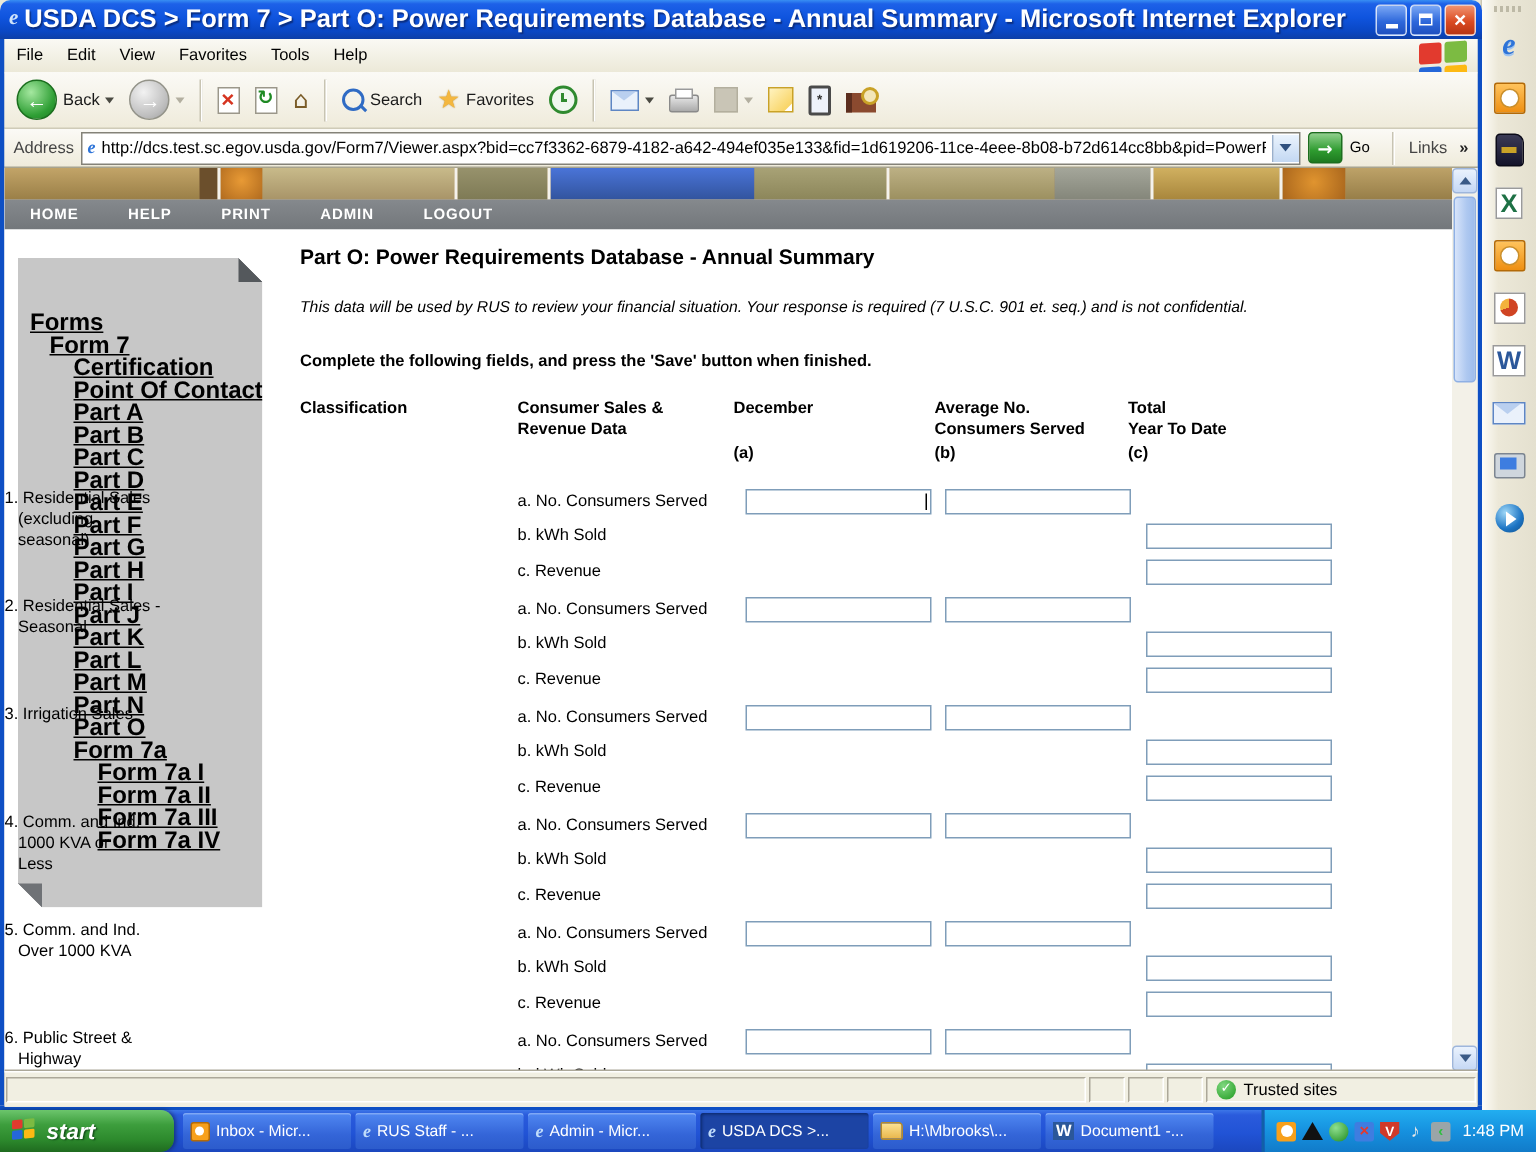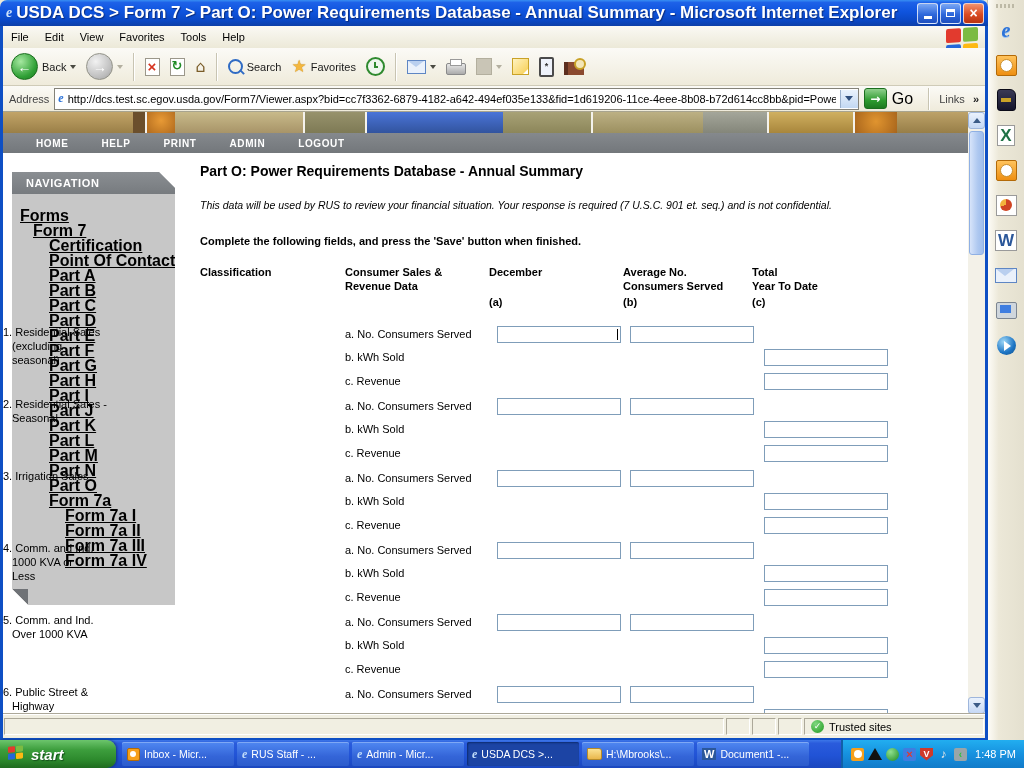--- a/index.html
+++ b/index.html
@@ -81,31 +81,31 @@
   .books::after{content:'';position:absolute;right:-2px;top:-4px;width:8px;height:8px;border:2px solid #C9A227;border-radius:50%;background:#F3E6B8;}
 
   .addressbar{position:absolute;left:3px;top:86px;width:982px;height:26px;background:linear-gradient(#FBFAF6,#EFEBDB);border-bottom:1px solid #A8A48F;display:flex;align-items:center;font-size:11px;padding:0 6px;box-sizing:border-box;gap:5px;}
   .addr-label{color:#444;}
   .urlbox{flex:1;height:20px;background:#fff;border:1px solid #848278;display:flex;align-items:center;padding-left:3px;gap:4px;overflow:hidden;}
   .url-ieicon{font:italic bold 12px "Liberation Serif",serif;color:#2E74D8;}
   .url-text{font-size:11px;color:#000;white-space:nowrap;overflow:hidden;flex:1;}
   .url-dd{width:17px;height:18px;background:linear-gradient(#EAF3FD,#C3D8F2);border-left:1px solid #9ab0cc;display:flex;align-items:center;justify-content:center;}
   .url-dd i{width:0;height:0;border-left:4px solid transparent;border-right:4px solid transparent;border-top:5px solid #30507e;}
   .gobtn{width:21px;height:19px;border-radius:3px;background:linear-gradient(#8FD08C,#2E9B2F 60%,#1E7A20);border:1px solid #1C6E1E;color:#fff;font:bold 12px "DejaVu Sans",sans-serif;display:flex;align-items:center;justify-content:center;}
-  .golabel{font-size:16px;color:#000;margin-right:6px;}
+  .golabel{font-size:10px;color:#000;margin-right:6px;}
   .links-sep{width:1px;height:22px;background:#C8C4B2;border-right:1px solid #fff;margin:0 4px;}
   .links-label{color:#444;margin-right:3px;}
   .chev{font-weight:bold;color:#222;}
 
   
   .client{position:absolute;left:3px;top:112px;width:982px;height:602px;background:#fff;overflow:hidden;}
   .banner{position:absolute;left:0;top:0;width:965px;height:21px;display:flex;background:#B09058;}
   .banner i{display:block;height:21px;}
   .bsep{border-left:2px solid #F4F2EC;box-sizing:border-box;}
-  .site-nav{position:absolute;left:0;top:21px;width:965px;height:20px;background:linear-gradient(#85898D,#73777B);display:flex;align-items:center;box-sizing:border-box;padding:0 10px 0 33px;}
+  .site-nav{position:absolute;left:0;top:21px;width:965px;height:20px;background:linear-gradient(#85898D,#73777B);display:flex;align-items:center;box-sizing:border-box;padding:0 10px 0 17px;}
   .site-nav .nav-item{color:#fff;font-size:10px;font-weight:bold;letter-spacing:.6px;margin-right:33px;}
   .session-info{margin-left:auto;color:#DFDFDF;font-size:9.5px;font-weight:bold;letter-spacing:.4px;white-space:nowrap;}
   .page{position:absolute;left:0;top:41px;width:965px;height:561px;background:#fff;overflow:hidden;font-size:11px;color:#000;}
 
   
   .nav-panel{position:absolute;left:9px;top:19px;width:163px;height:433px;background:#C7C7C7;
     clip-path:polygon(0 0,calc(100% - 16px) 0,100% 16px,100% 100%,16px 100%,0 calc(100% - 16px));}
   .nav-title{position:absolute;left:0;top:0;right:0;height:22px;background:linear-gradient(#8A8E92,#777B7F);color:#fff;font-size:11px;font-weight:bold;letter-spacing:.6px;line-height:22px;padding-left:14px;}
   .fold-tr{position:absolute;top:0;right:0;width:16px;height:16px;background:linear-gradient(to bottom left,transparent 50%,#54585C 50%);}
   .fold-bl{position:absolute;bottom:0;left:0;width:16px;height:16px;background:linear-gradient(to top right,transparent 50%,#6F7276 50%);}
@@ -339,21 +339,20 @@
             <span class="nav-item">HELP</span>
             <span class="nav-item">PRINT</span>
             <span class="nav-item">ADMIN</span>
             <span class="nav-item">LOGOUT</span>
           </span>
       </div>
 
       <div class="page">
         <div class="nav-panel">
           <div class="fold-tr"></div>
-          <div class="nav-title">NAVIGATION</div>
           <div id="nav-links">
               <span class="navlink ind0">Forms</span>
               <span class="navlink ind1">Form 7</span>
               <span class="navlink ind2">Certification</span>
               <span class="navlink ind2">Point Of Contact</span>
               <span class="navlink ind2">Part A</span>
               <span class="navlink ind2">Part B</span>
               <span class="navlink ind2">Part C</span>
               <span class="navlink ind2">Part D</span>
               <span class="navlink ind2">Part E</span>

